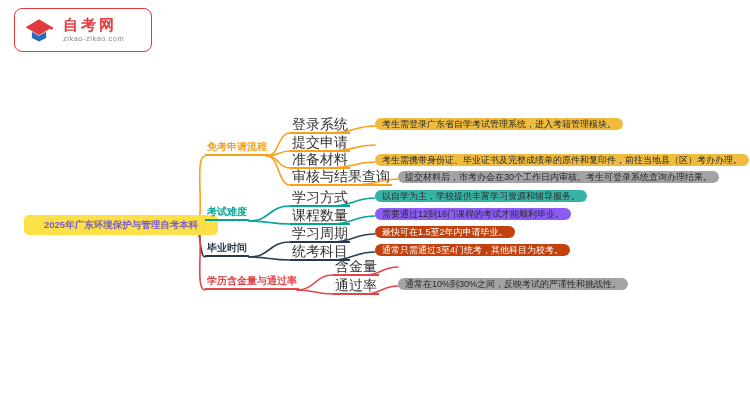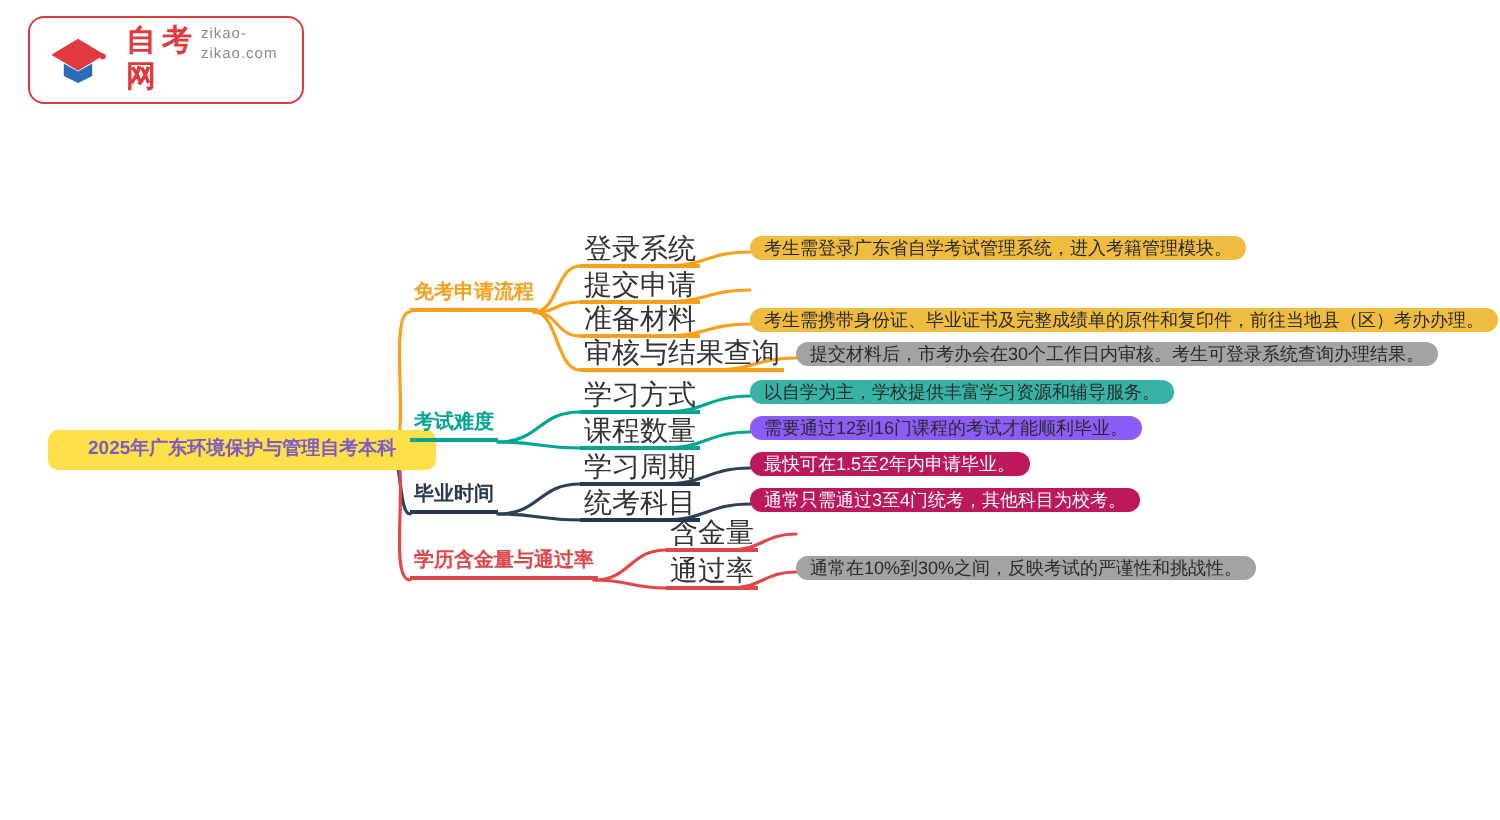--- a/index.html
+++ b/index.html
@@ -9,21 +9,21 @@
   }
   .canvas{position:absolute;inset:0;width:750px;height:410px;}
 
   
   .logo-box{
     position:absolute;left:14px;top:8px;width:138px;height:44px;
     border:1.5px solid #e03a3e;border-radius:8px;background:#fff;
     display:flex;align-items:center;box-sizing:border-box;padding:4px 8px;
   }
   .logo-icon{width:32px;height:32px;flex:0 0 32px;}
-  .logo-text{margin-left:8px;display:flex;flex-direction:row;justify-content:center;}
+  .logo-text{margin-left:8px;display:flex;flex-direction:column;justify-content:center;}
   .site-name{color:#e03a3e;font-size:15px;font-weight:bold;letter-spacing:3px;line-height:18px;}
   .site-url{color:#8a8a8a;font-size:7.5px;line-height:10px;letter-spacing:.5px;}
 
   
   svg.wires{position:absolute;left:0;top:0;pointer-events:none;}
   svg.wires path{fill:none;stroke-width:1.6px;stroke-linecap:round;}
   .w1{stroke:#f9a01b}.w2{stroke:#00a693}.w3{stroke:#2e4054}.w4{stroke:#e0474b}
 
   
   .node{position:absolute;white-space:nowrap;}
@@ -39,21 +39,21 @@
   .sub{font-size:14px;line-height:13px;color:#333;padding:0 2px 1px 2px;border-bottom:2px solid;}
   .u1{border-color:#f9a01b}
   .u2{border-color:#00a693}
   .u3{border-color:#27394e}
   .u4{border-color:#e0474b}
   .leaf{font-size:9px;line-height:12px;padding:0 7px;border-radius:9px;color:#2a2a2a;}
   .leaf-yellow{background:#efbc3f}
   .leaf-pink{background:#a3a3a3}
   .leaf-teal{background:#36b3a4}
   .leaf-green{background:#8b5cf6}
-  .leaf-navy{background:#be185d;color:#ffffff}
+  .leaf-navy{background:#c2410c;color:#ffffff}
 </style>
 </head>
 <body>
 
 <div class="canvas">
 
   <div class="logo-box">
     <svg class="logo-icon" viewBox="0 0 36 36">
       <path d="M3 15 L18 6 L33 15 L18 24 Z" fill="#e03a3e"></path>
       <path d="M10 20 L18 24.5 L26 20 L26 27 L18 31 L10 27 Z" fill="#2b6cb8"></path>

